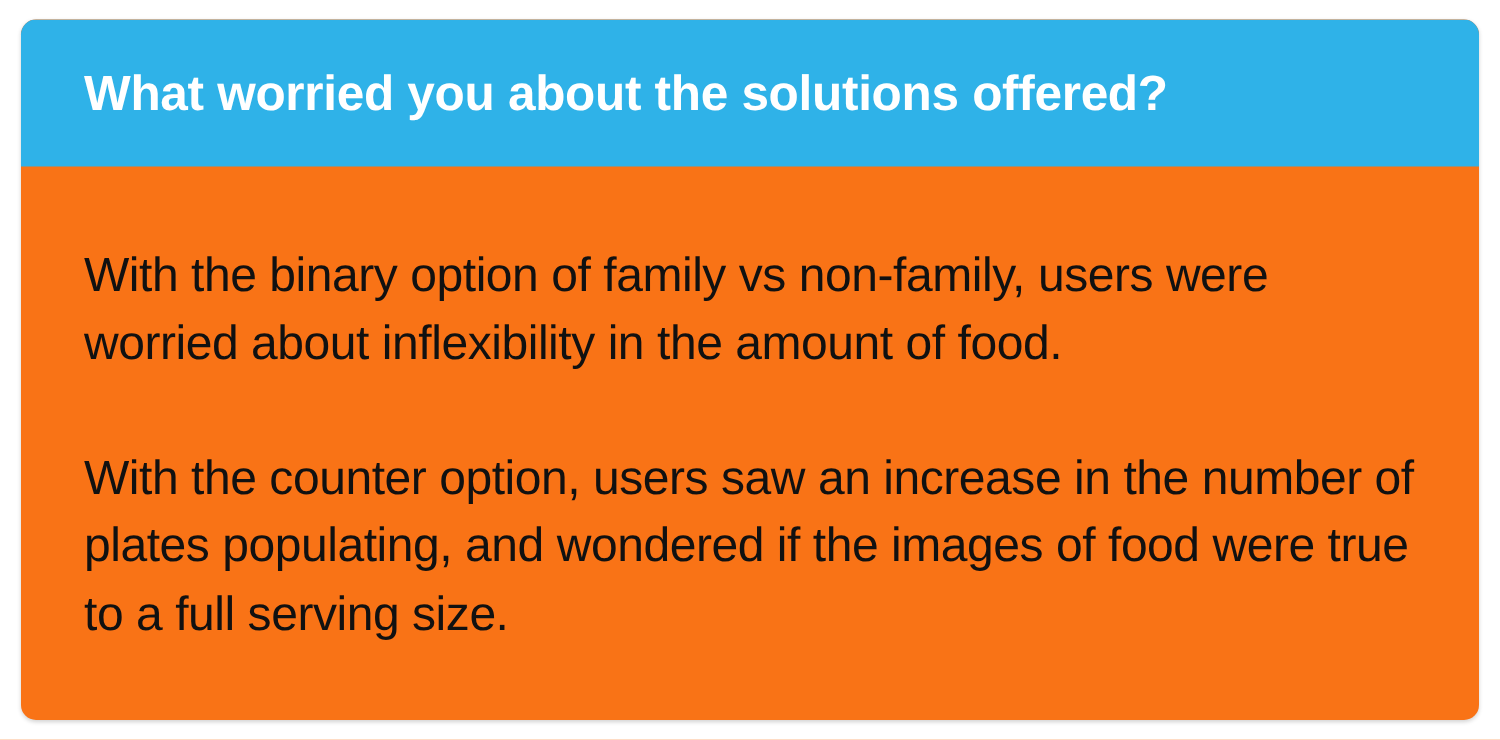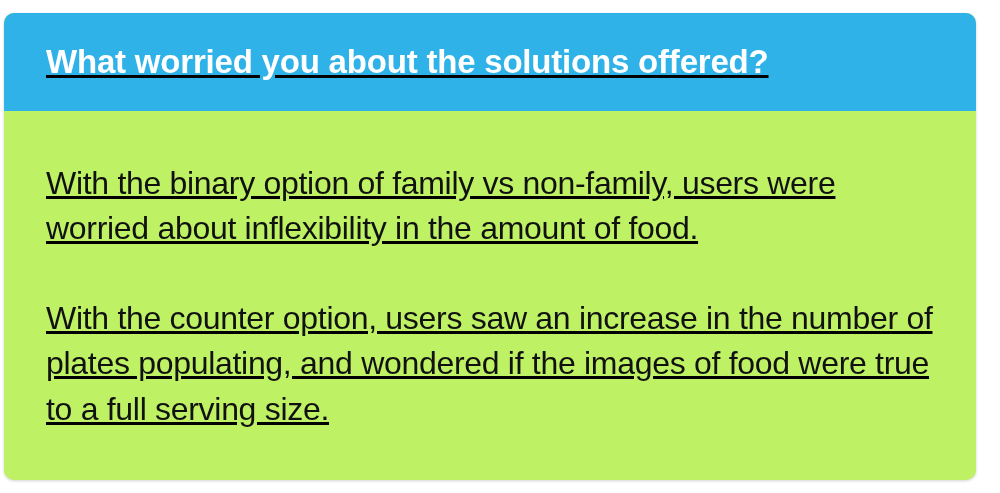--- a/index.html
+++ b/index.html
@@ -6,30 +6,29 @@
     margin: 0;
     padding: 0;
     background: #ffffff;
     width: 1000px;
     height: 493px;
     font-family: "Liberation Sans", sans-serif;
   }
 
   .card {
     position: absolute;
-    left: 4px;
+    left: 14px;
     top: 13px;
     width: 972px;
     height: 467px;
-    background: #bef264;
+    background: #f97316;
     border-radius: 10px;
     overflow: hidden;
     box-shadow: 0 1px 3px rgba(0,0,0,0.18);
     box-sizing: border-box;
-    text-decoration: underline;
   }
 
   .card-header {
     background: #2fb2e8;
     height: 98px;
     display: flex;
     align-items: center;
     padding-left: 42px;
     box-sizing: border-box;
   }

